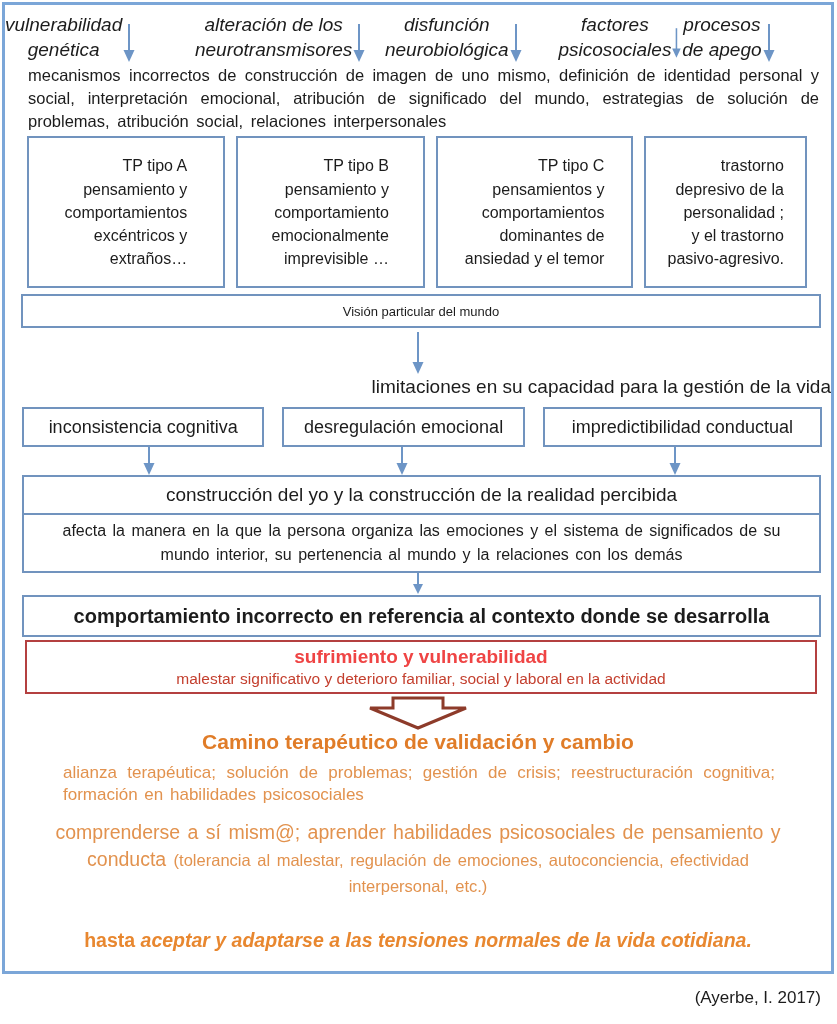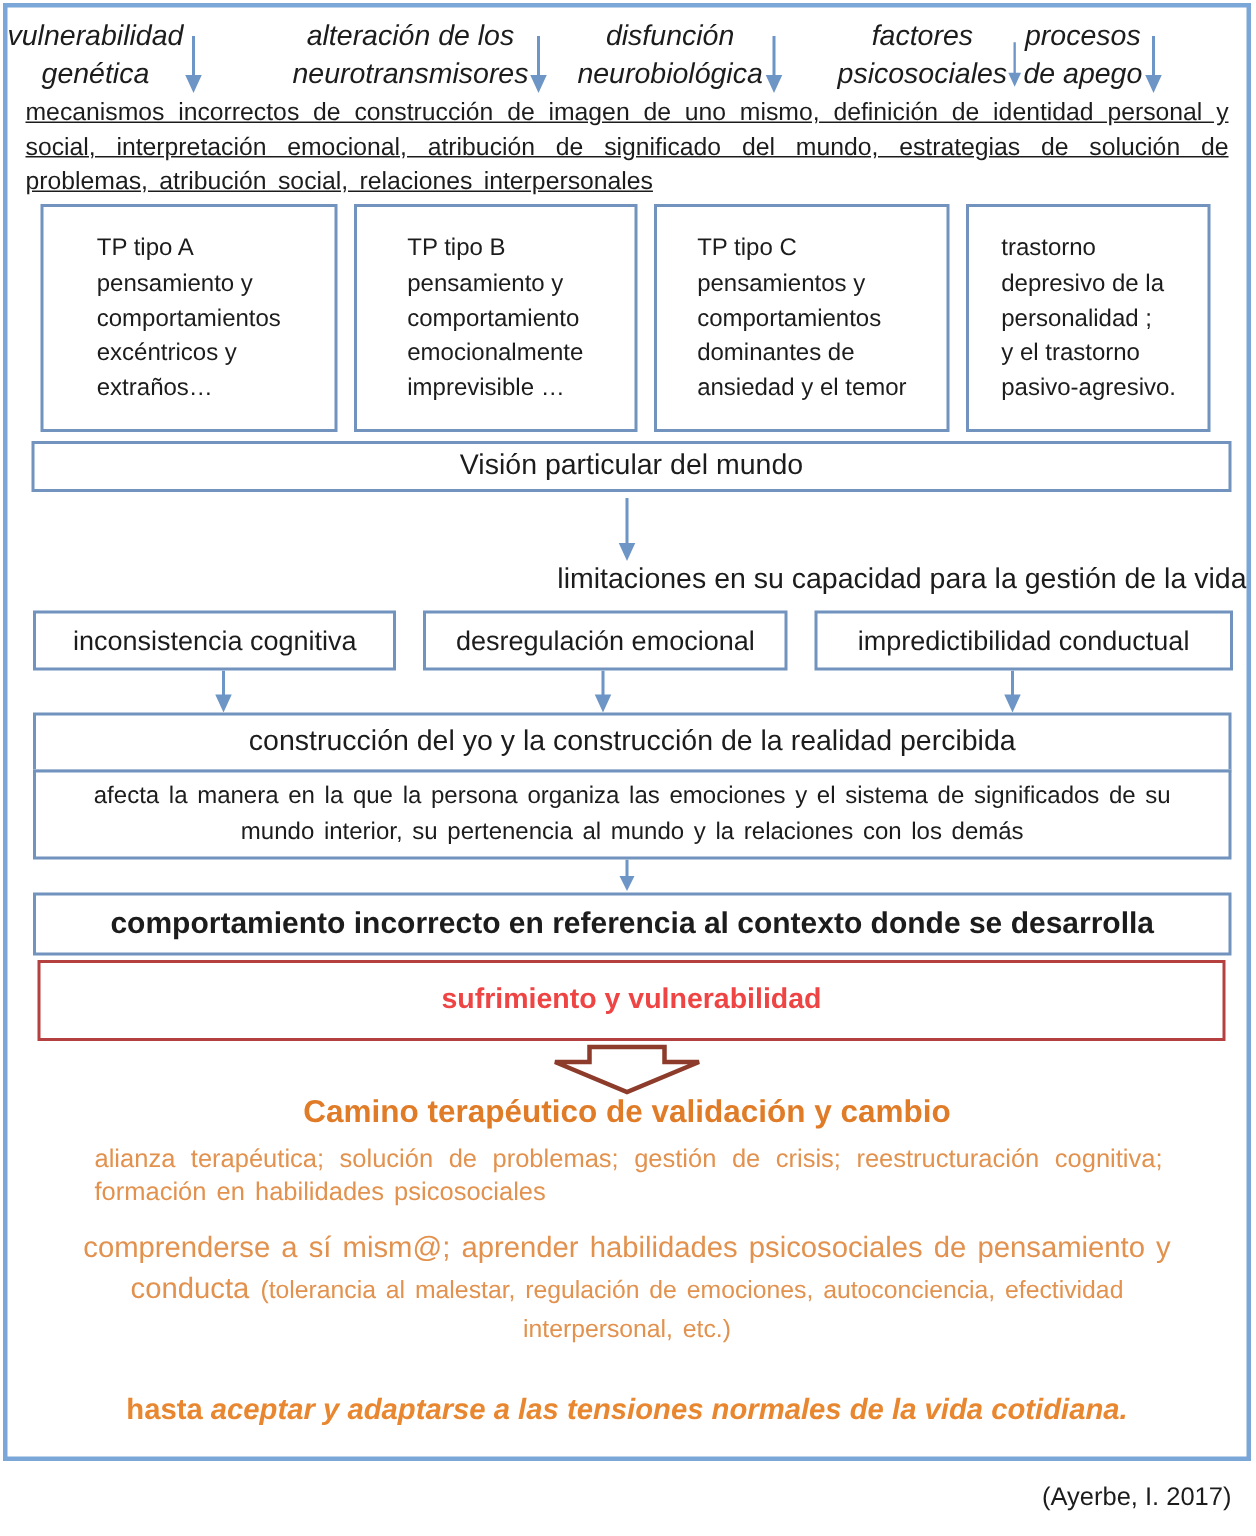--- a/index.html
+++ b/index.html
@@ -27,43 +27,43 @@
   }
   .factor-cell { display: flex; align-items: flex-end; }
   .factor-label {
     font-style: italic; font-size: 19px; line-height: 1.32;
     text-align: center; font-weight: 500;
   }
   .factor-cell svg { margin-top: 3px; }
 
   
   .mechanisms {
-    margin: 2px 12px 0 12px;
+    margin: 2px 12px 0 23px;
     font-size: 16.5px; line-height: 1.38;
-    text-align: justify; word-spacing: 3px; text-decoration: underline;
+    text-align: justify; word-spacing: 3px;
   }
 
   
   .tp-row {
     display: flex; gap: 11px;
     margin: 4px 24px 0 22px;
   }
   .tp-box {
     border: 2px solid #7193be; background: #fff; box-sizing: border-box;
     min-height: 137px; display: flex; align-items: center; justify-content: center;
-    text-align: left; font-size: 16px; line-height: 1.45; padding: 16px 6px;
+    text-align: right; font-size: 16px; line-height: 1.45; padding: 16px 6px;
   }
   .tp-a { flex: 1.24; } .tp-b { flex: 1.18; } .tp-c { flex: 1.24; } .tp-d { flex: 1.0; }
 
   
   .vision-bar {
     margin: 6px 10px 0 16px;
     border: 2px solid #7193be; box-sizing: border-box;
     min-height: 34px; display: flex; align-items: center; justify-content: center;
-    font-size: 19px;
+    font-size: 13px;
   }
 
   .center-arrow { display: flex; justify-content: center; }
 
   
   .limitations-title {
     text-align: right; font-size: 19px; margin-top: 2px;
   }
   .limitation-row {
     display: flex; gap: 18px; margin: 9px 9px 0 17px;
@@ -245,20 +245,21 @@
       <svg width="12" height="21" viewBox="0 0 12 21">
           <line x1="6" y1="0" x2="6" y2="12" stroke="#6d95c6" stroke-width="2"></line>
           <polygon points="1,11 11,11 6,21" fill="#6d95c6"></polygon>
         </svg>
     </div>
 
     <div class="wide-box behavior-box">comportamiento incorrecto en referencia al contexto donde se desarrolla</div>
 
     <div class="suffering-box">
       <div class="suffering-title">sufrimiento y vulnerabilidad</div>
+      <div class="suffering-sub">malestar significativo y deterioro familiar, social y laboral en la actividad</div>
     </div>
 
     <div class="block-arrow-wrap">
       <svg width="104" height="34" viewBox="0 0 104 34">
         <path d="M27 2 H77 V12 H100 L52 32 L4 12 H27 Z" fill="#ffffff" stroke="#8d3b2a" stroke-width="3" stroke-linejoin="miter"></path>
       </svg>
     </div>
 
     <div class="camino-heading">Camino terapéutico de validación y cambio</div>
     <div class="alianza">alianza terapéutica; solución de problemas; gestión de crisis; reestructuración cognitiva; formación en habilidades psicosociales</div>

